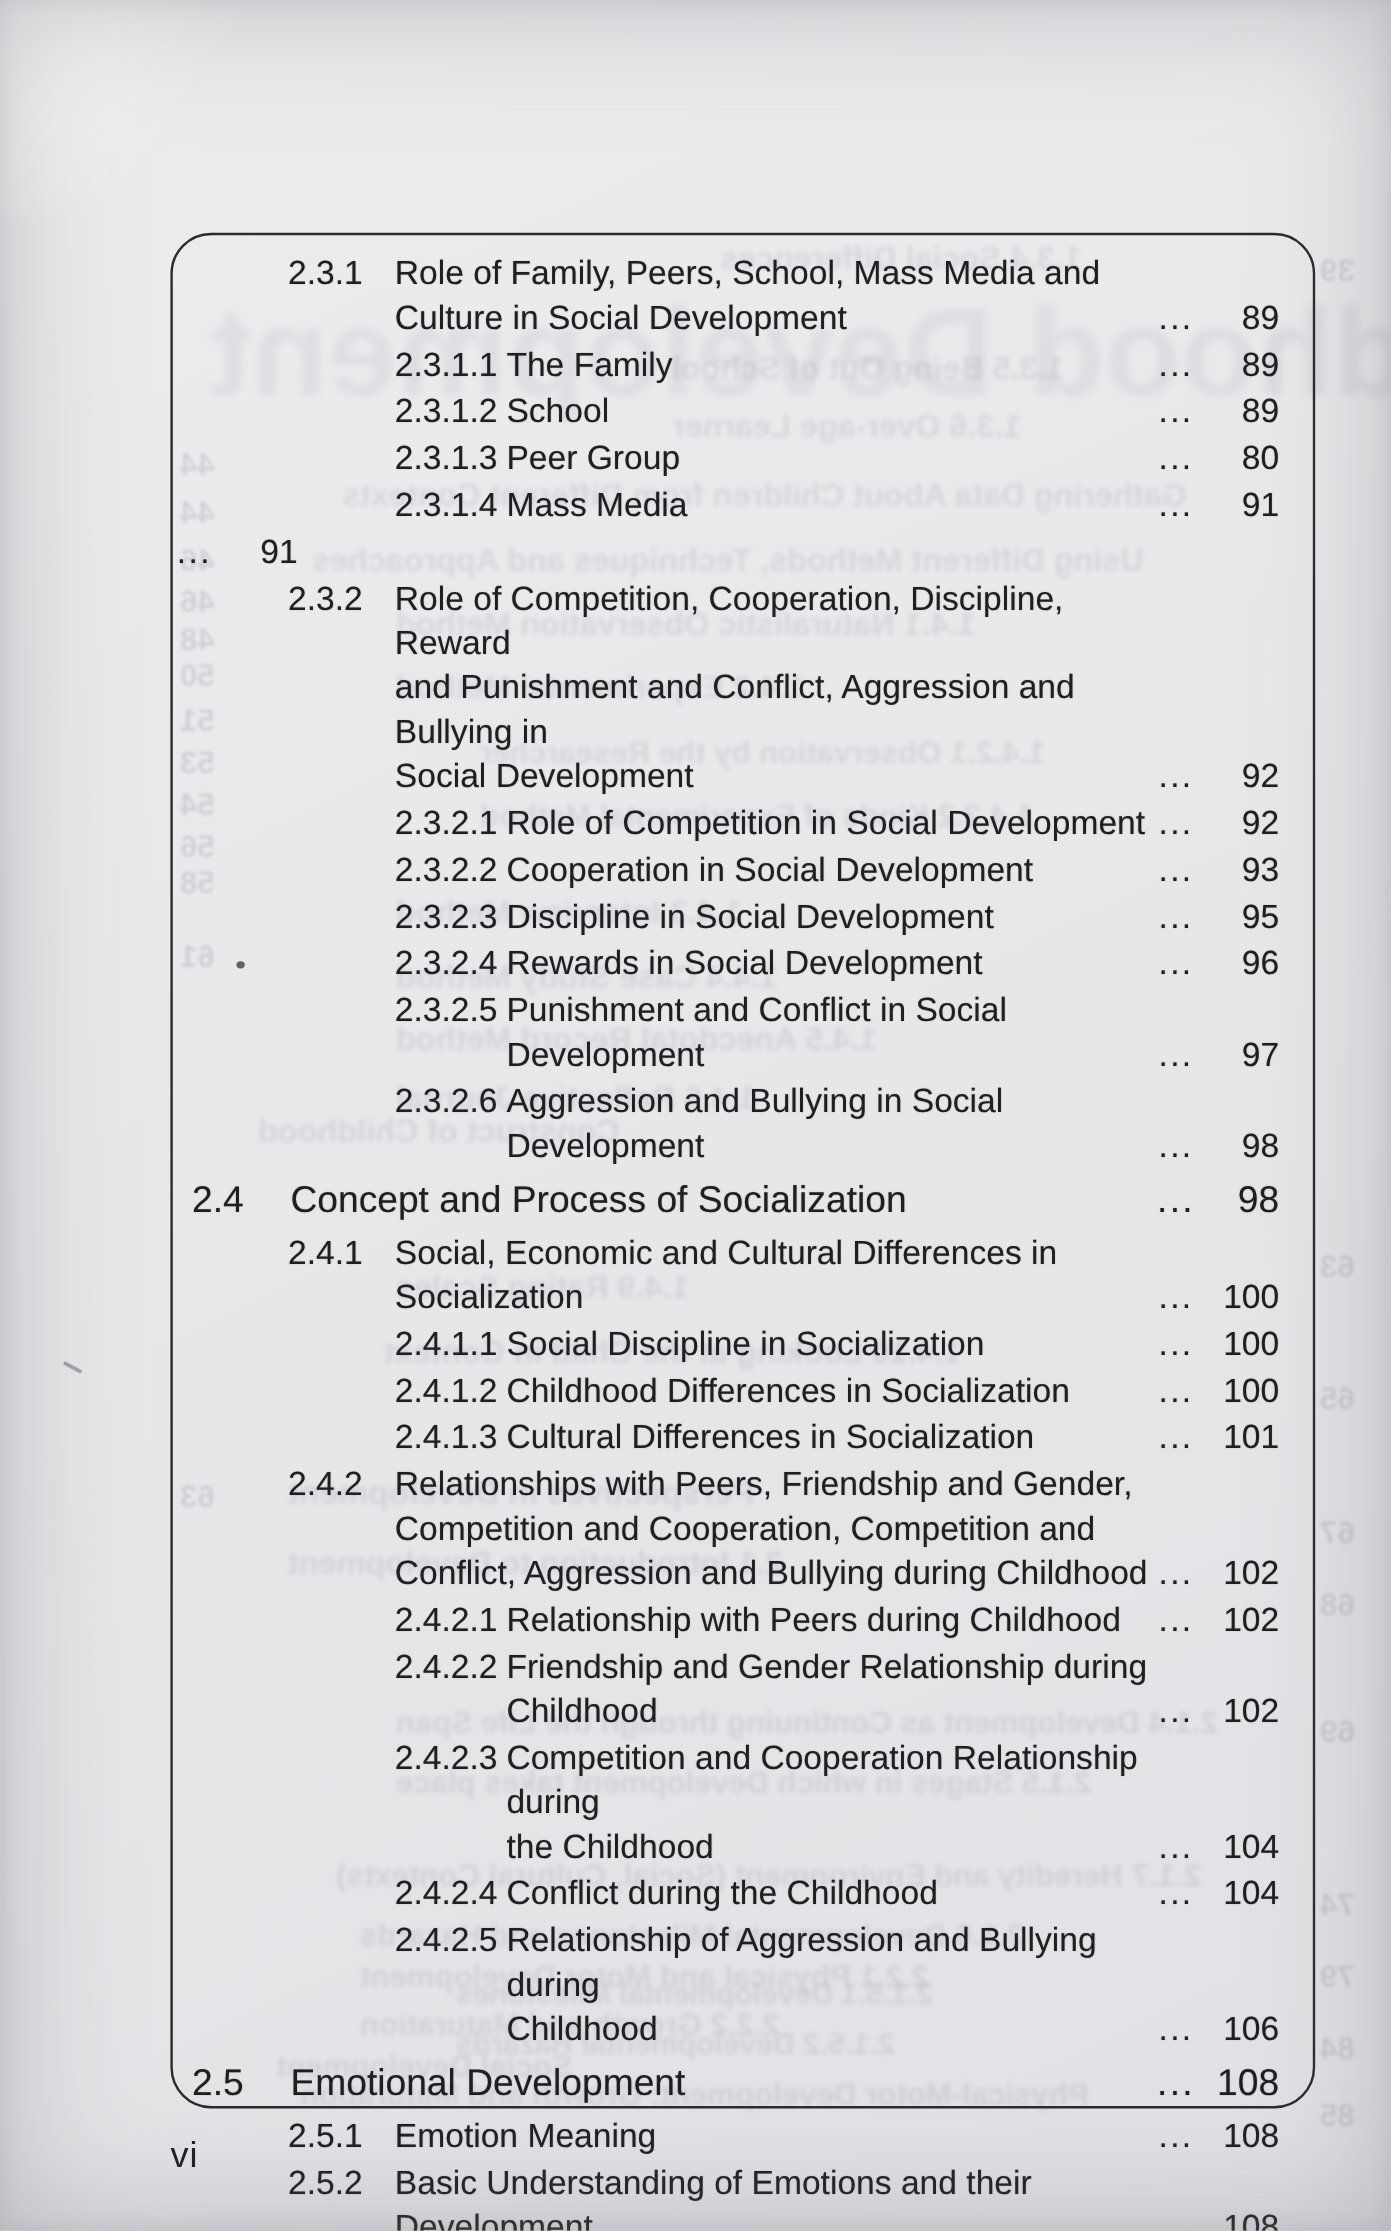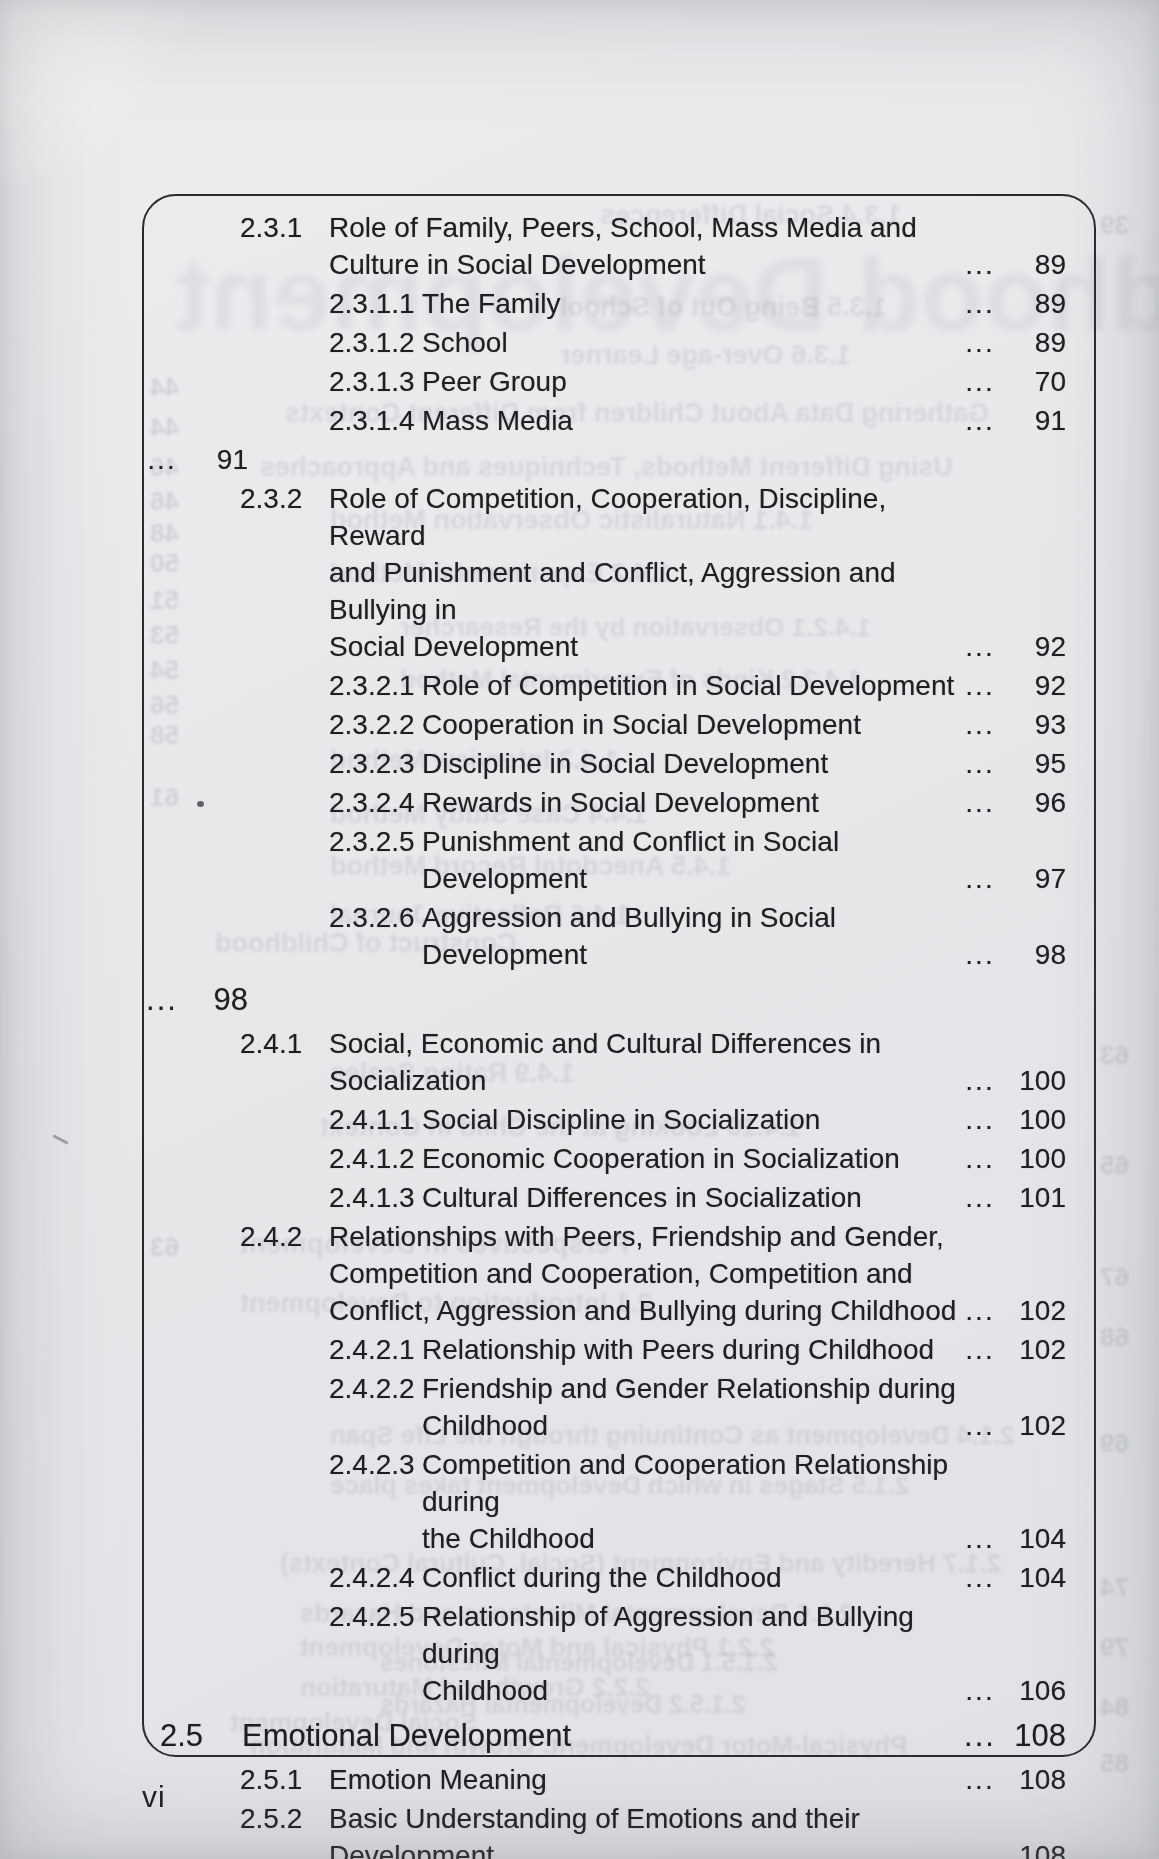--- a/index.html
+++ b/index.html
@@ -118,21 +118,21 @@
           <span class="pg">89</span>
         </div>
         <div class="entry lv4">
           <div class="txt"><span class="num">2.3.1.2</span><span class="lbl">School</span></div>
           <span class="dots">...</span>
           <span class="pg">89</span>
         </div>
         <div class="entry lv4">
           <div class="txt"><span class="num">2.3.1.3</span><span class="lbl">Peer Group</span></div>
           <span class="dots">...</span>
-          <span class="pg">70</span>
+          <span class="pg">80</span>
         </div>
         <div class="entry lv4">
           <div class="txt"><span class="num">2.3.1.4</span><span class="lbl">Mass Media</span></div>
           <span class="dots">...</span>
           <span class="pg">91</span>
         </div>
         <div class="entry lv4">
           <span class="dots">...</span>
           <span class="pg">91</span>
         </div>
@@ -167,36 +167,37 @@
           <div class="txt"><span class="num">2.3.2.5</span><span class="lbl">Punishment and Conflict in Social Development</span></div>
           <span class="dots">...</span>
           <span class="pg">97</span>
         </div>
         <div class="entry lv4">
           <div class="txt"><span class="num">2.3.2.6</span><span class="lbl">Aggression and Bullying in Social Development</span></div>
           <span class="dots">...</span>
           <span class="pg">98</span>
         </div>
         <div class="entry lv2">
+          <div class="txt"><span class="num">2.4</span><span class="lbl">Concept and Process of Socialization</span></div>
           <span class="dots">...</span>
           <span class="pg">98</span>
         </div>
         <div class="entry lv3">
           <div class="txt"><span class="num">2.4.1</span><span class="lbl">Social, Economic and Cultural Differences in
 Socialization</span></div>
           <span class="dots">...</span>
           <span class="pg">100</span>
         </div>
         <div class="entry lv4">
           <div class="txt"><span class="num">2.4.1.1</span><span class="lbl">Social Discipline in Socialization</span></div>
           <span class="dots">...</span>
           <span class="pg">100</span>
         </div>
         <div class="entry lv4">
-          <div class="txt"><span class="num">2.4.1.2</span><span class="lbl">Economic Cooperation in Socialization</span></div>
+          <div class="txt"><span class="num">2.4.1.2</span><span class="lbl">Childhood Differences in Socialization</span></div>
           <span class="dots">...</span>
           <span class="pg">100</span>
         </div>
         <div class="entry lv4">
           <div class="txt"><span class="num">2.4.1.3</span><span class="lbl">Cultural Differences in Socialization</span></div>
           <span class="dots">...</span>
           <span class="pg">101</span>
         </div>
         <div class="entry lv3">
           <div class="txt"><span class="num">2.4.2</span><span class="lbl">Relationships with Peers, Friendship and Gender,

